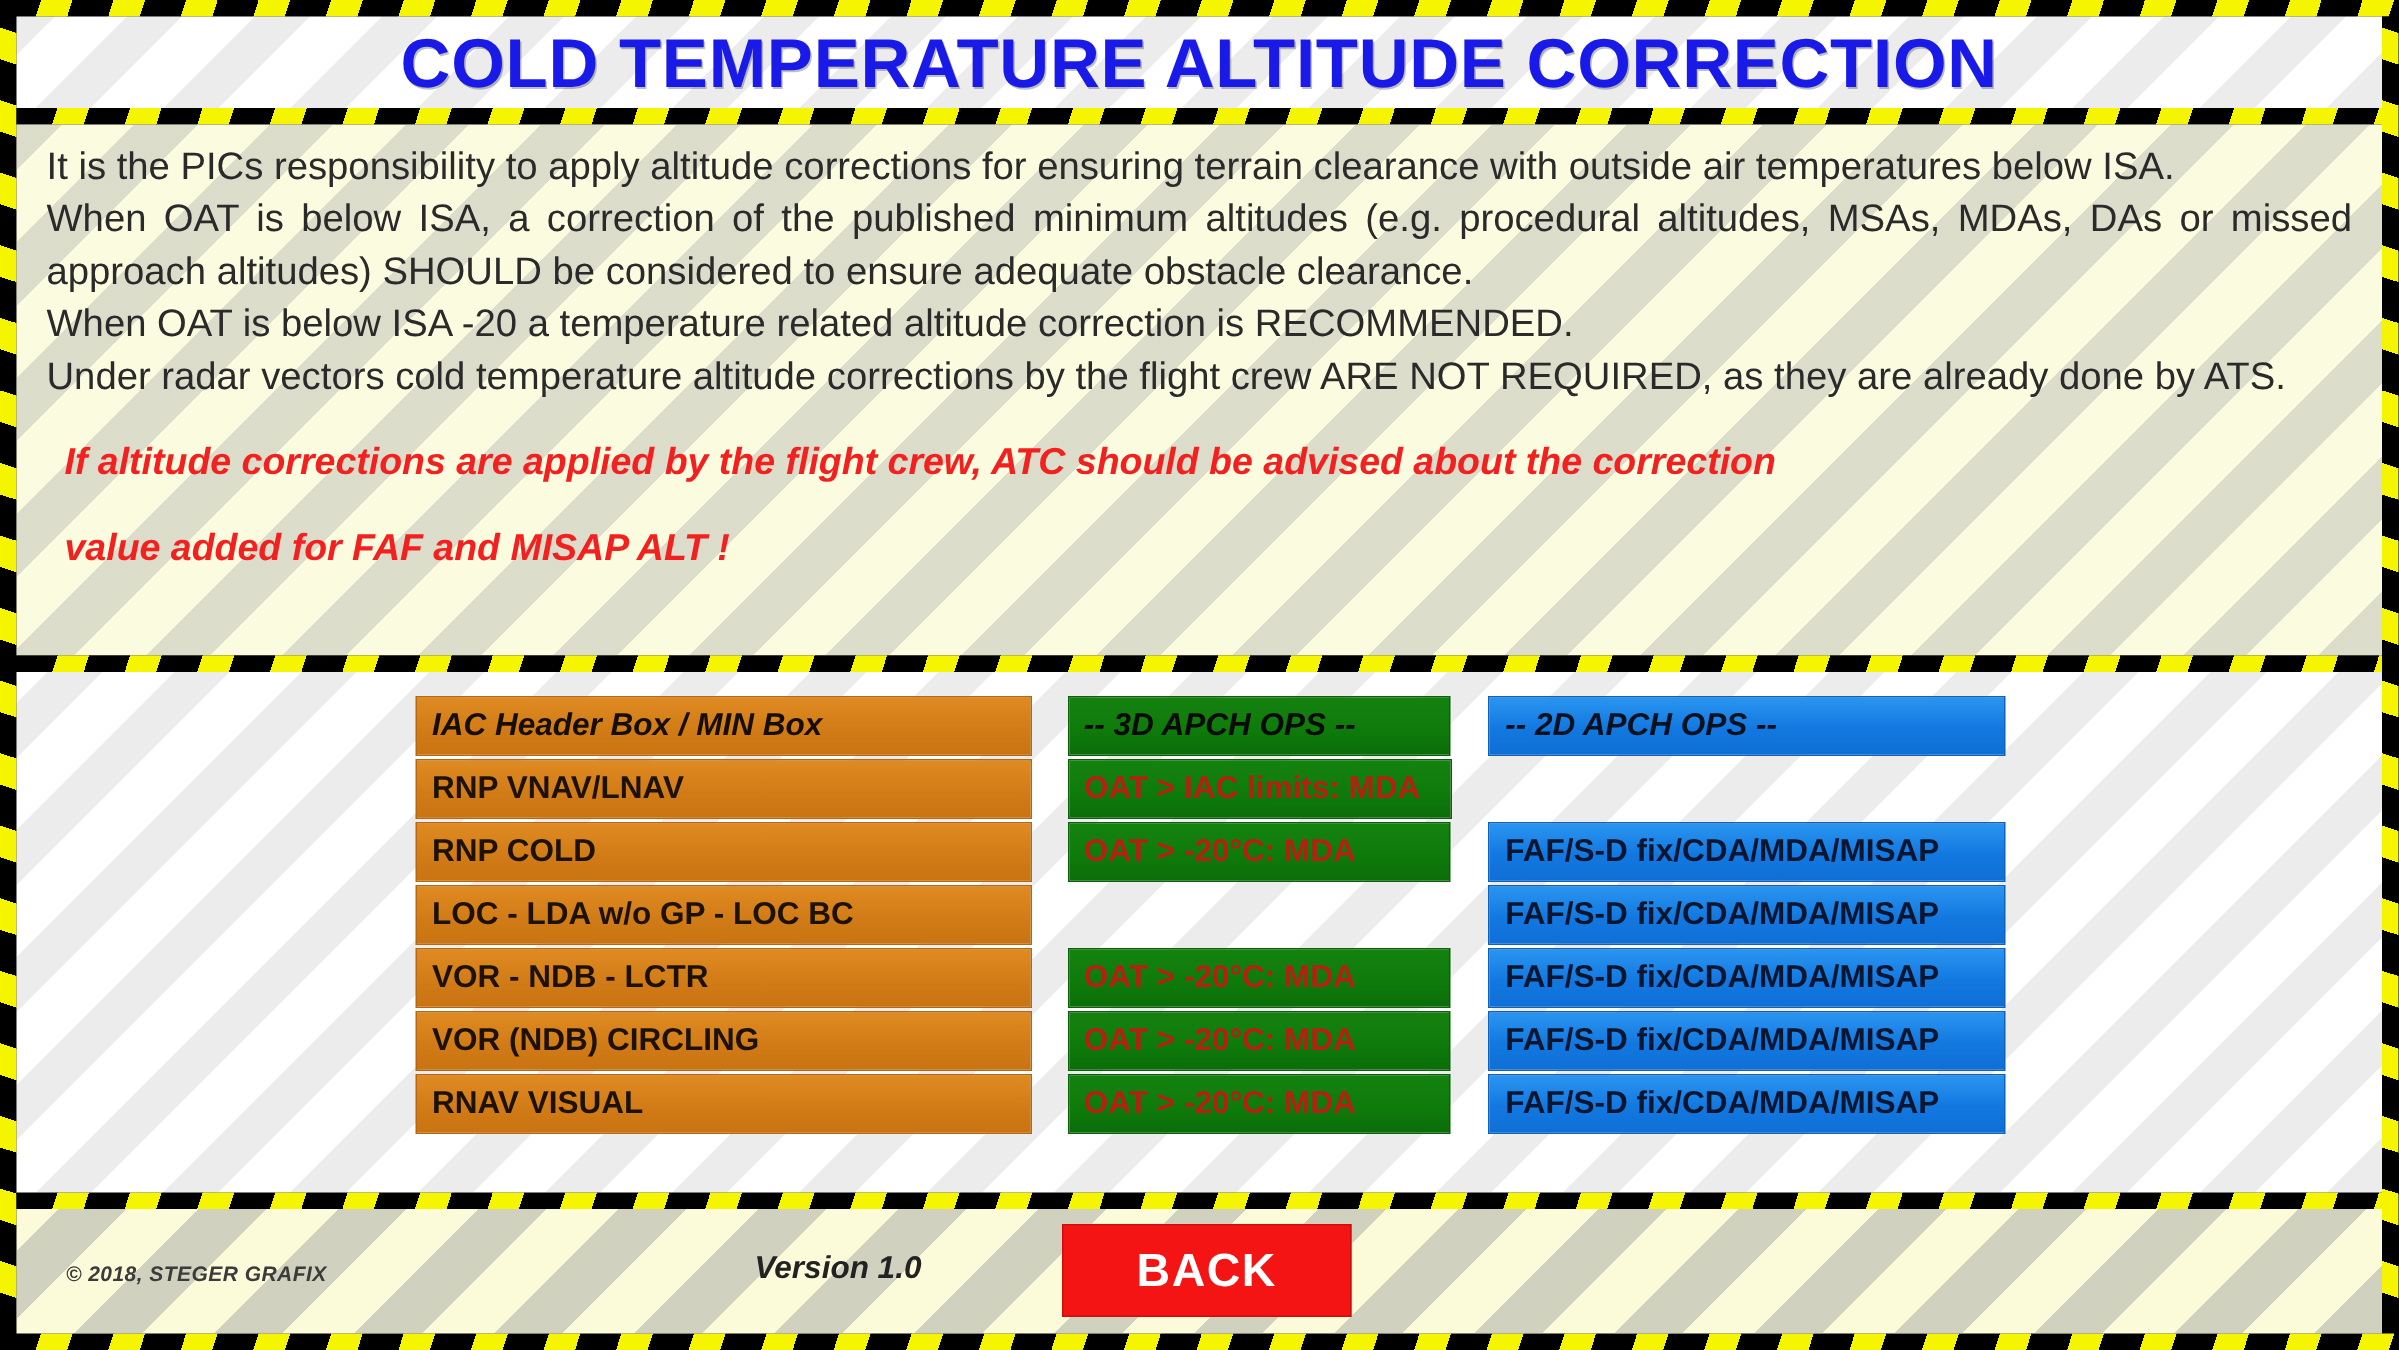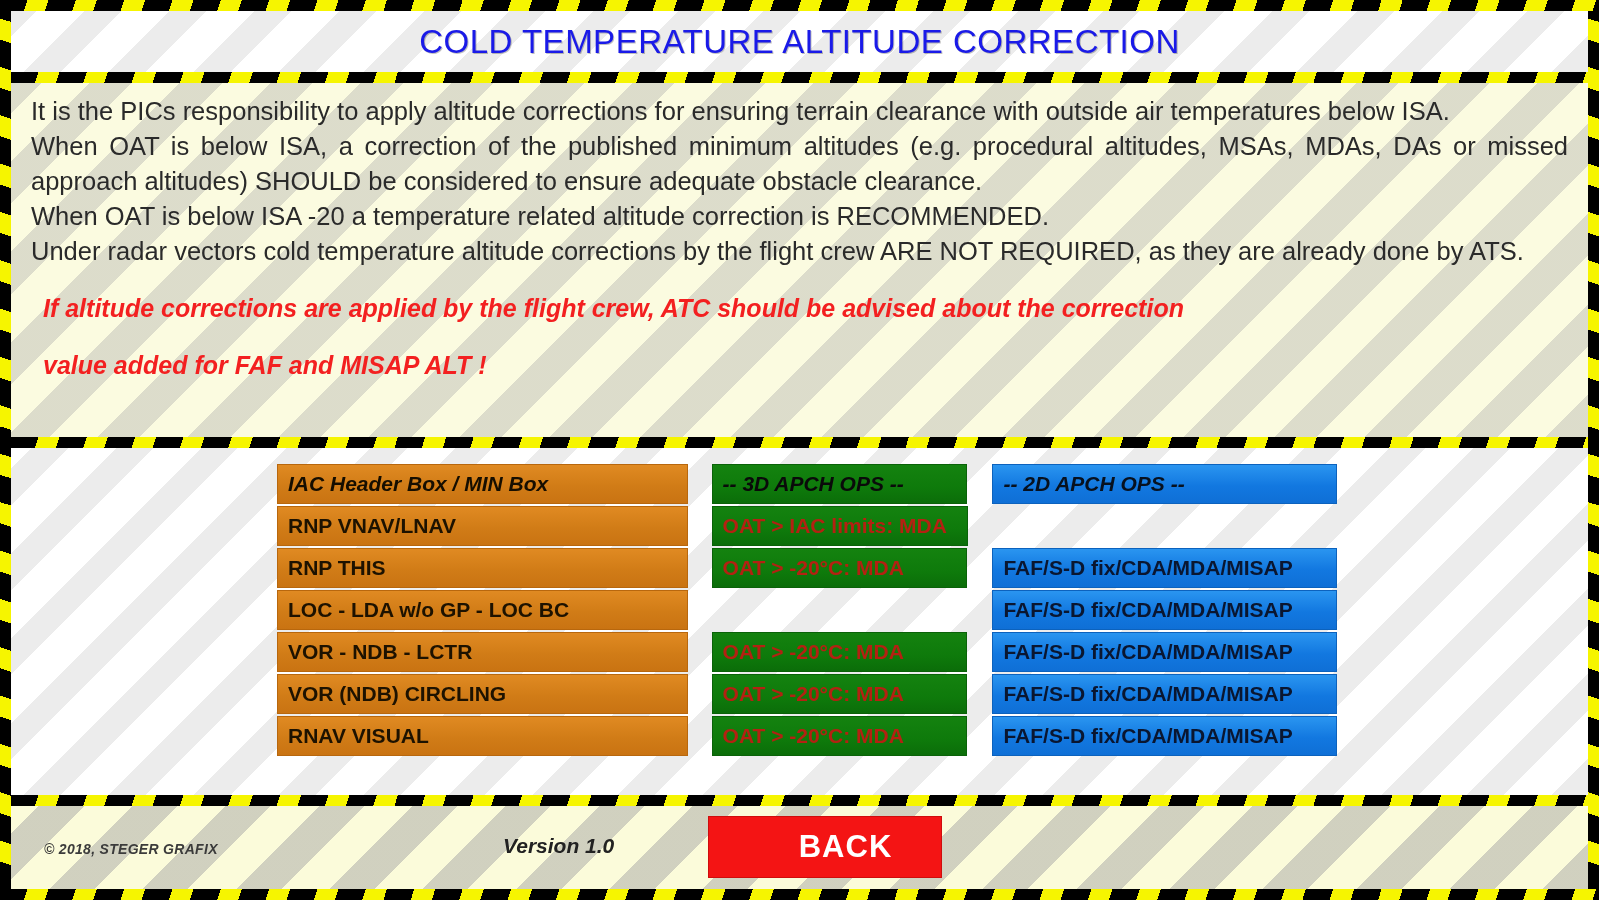--- a/index.html
+++ b/index.html
@@ -57,22 +57,22 @@
   .frame-row{display:flex;flex:1;min-height:0;}
   .frame-mid{flex:1;display:flex;flex-direction:column;min-width:0;}
 
   
   #title-band{
     height:62px;
     display:flex;align-items:center;justify-content:center;
   }
   #title-text{
     color:#1a1ae8;
-    font-size:33px;
-    font-weight:normal;
+    font-size:46px;
+    font-weight:bold;
     letter-spacing:.5px;
     text-shadow:1px 1px 0 rgba(0,0,0,.25);
     white-space:nowrap;
   }
 
   
   #body-band{
     padding:11px 20px 0 20px;
     box-sizing:border-box;
     height:357px;
@@ -159,21 +159,20 @@
     font-size:21px;font-weight:bold;font-style:italic;
     color:#222;white-space:nowrap;
   }
   #back-btn{
     position:absolute;left:697px;top:10px;
     width:191px;height:60px;
     background:#f41414;
     border:1px solid #cf0d0d;
     display:flex;align-items:center;justify-content:center;
     cursor:pointer;
-    padding-left:41px;
   }
   #back-label{
     color:#ffffff;font-size:31px;font-weight:bold;letter-spacing:1px;
   }
   #disclaimer{
     position:absolute;left:937px;top:28px;width:620px;
     font-size:12.5px;font-weight:bold;font-style:italic;
     color:#2e2e2e;line-height:15px;letter-spacing:.2px;
   }
 </style>
@@ -217,21 +216,21 @@
           </div>
 
 
           <div class="trow">
             <div class="cell c-orange fill-orange">RNP VNAV/LNAV</div>
             <div class="cell c-green fill-green">OAT &gt; IAC limits: MDA</div>
             <div class="cell c-blue blank"></div>
           </div>
 
           <div class="trow">
-            <div class="cell c-orange fill-orange">RNP THIS</div>
+            <div class="cell c-orange fill-orange">RNP COLD</div>
             <div class="cell c-green fill-green">OAT &gt; -20°C: MDA</div>
             <div class="cell c-blue fill-blue">FAF/S-D fix/CDA/MDA/MISAP</div>
           </div>
 
           <div class="trow">
             <div class="cell c-orange fill-orange">LOC - LDA w/o GP - LOC BC</div>
             <div class="cell c-green blank"></div>
             <div class="cell c-blue fill-blue">FAF/S-D fix/CDA/MDA/MISAP</div>
           </div>
 

